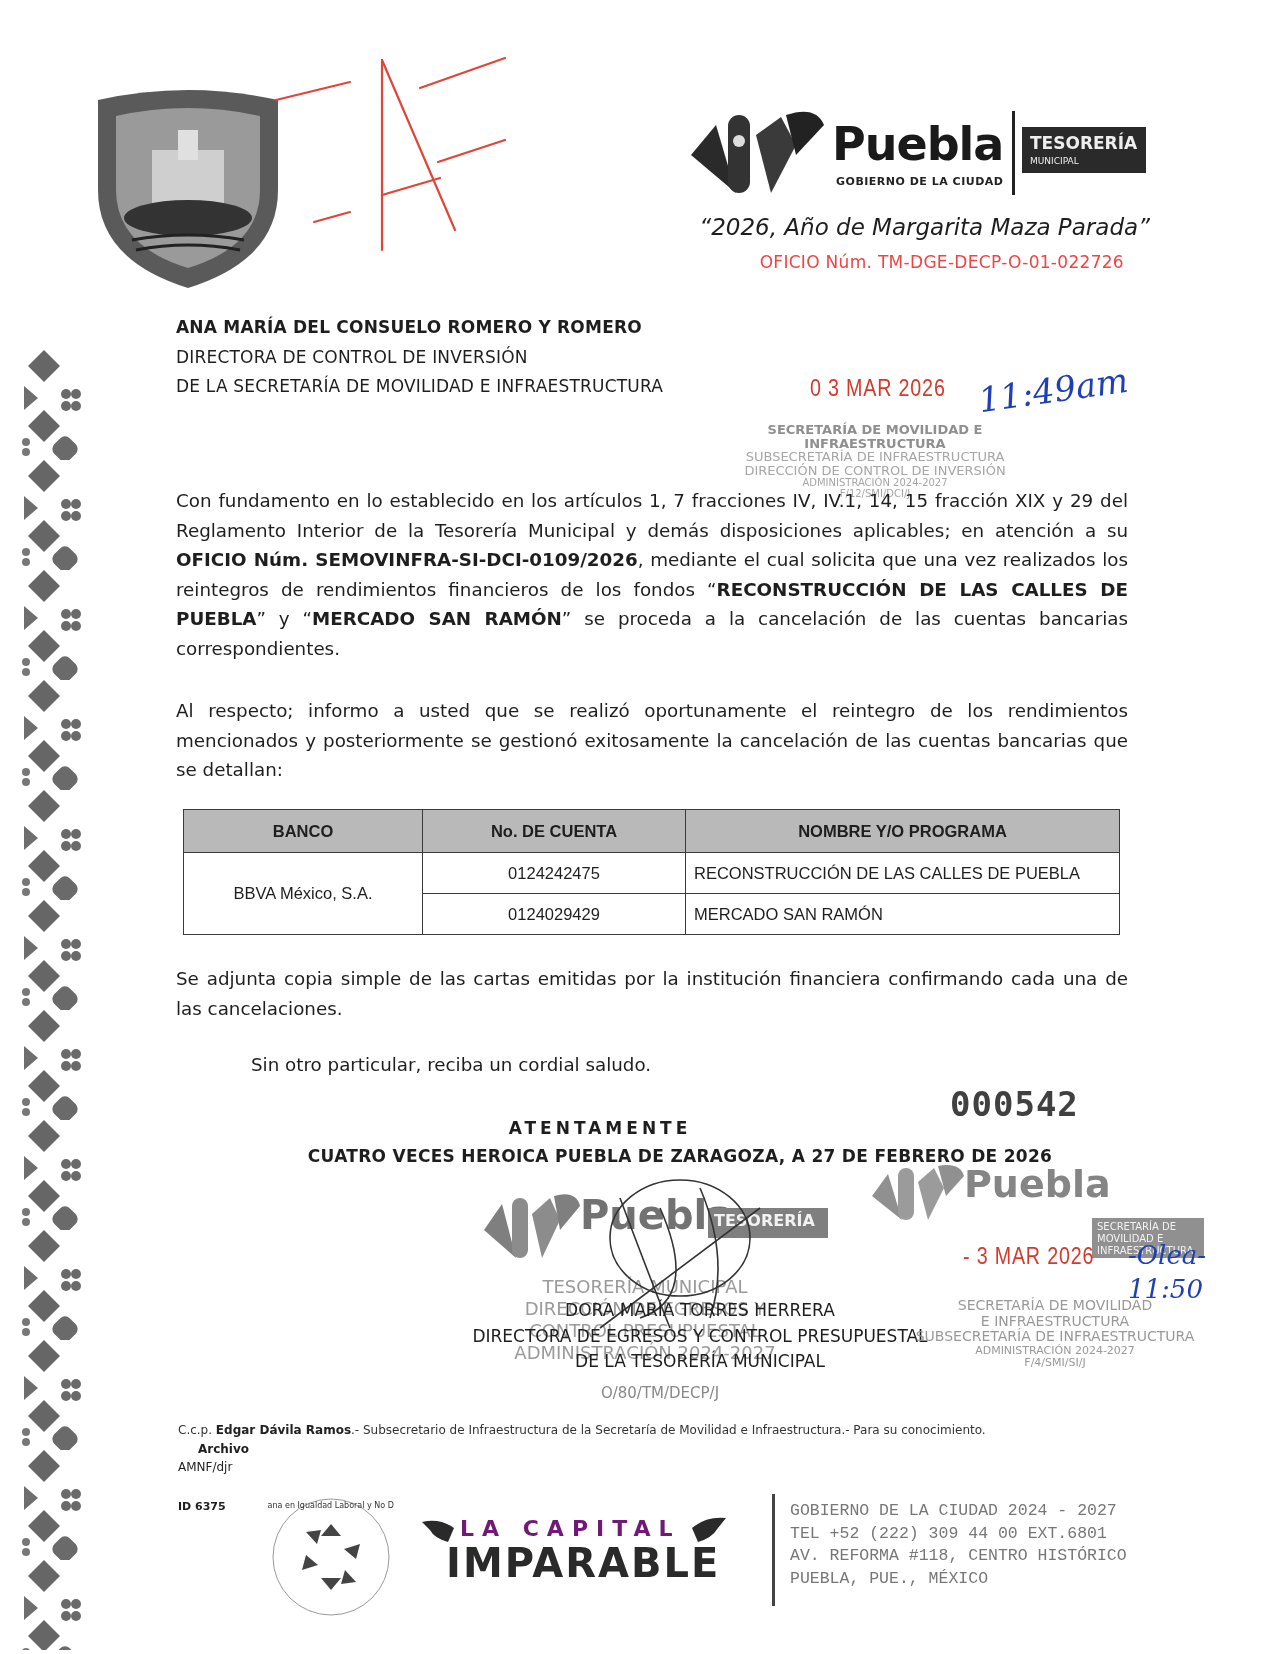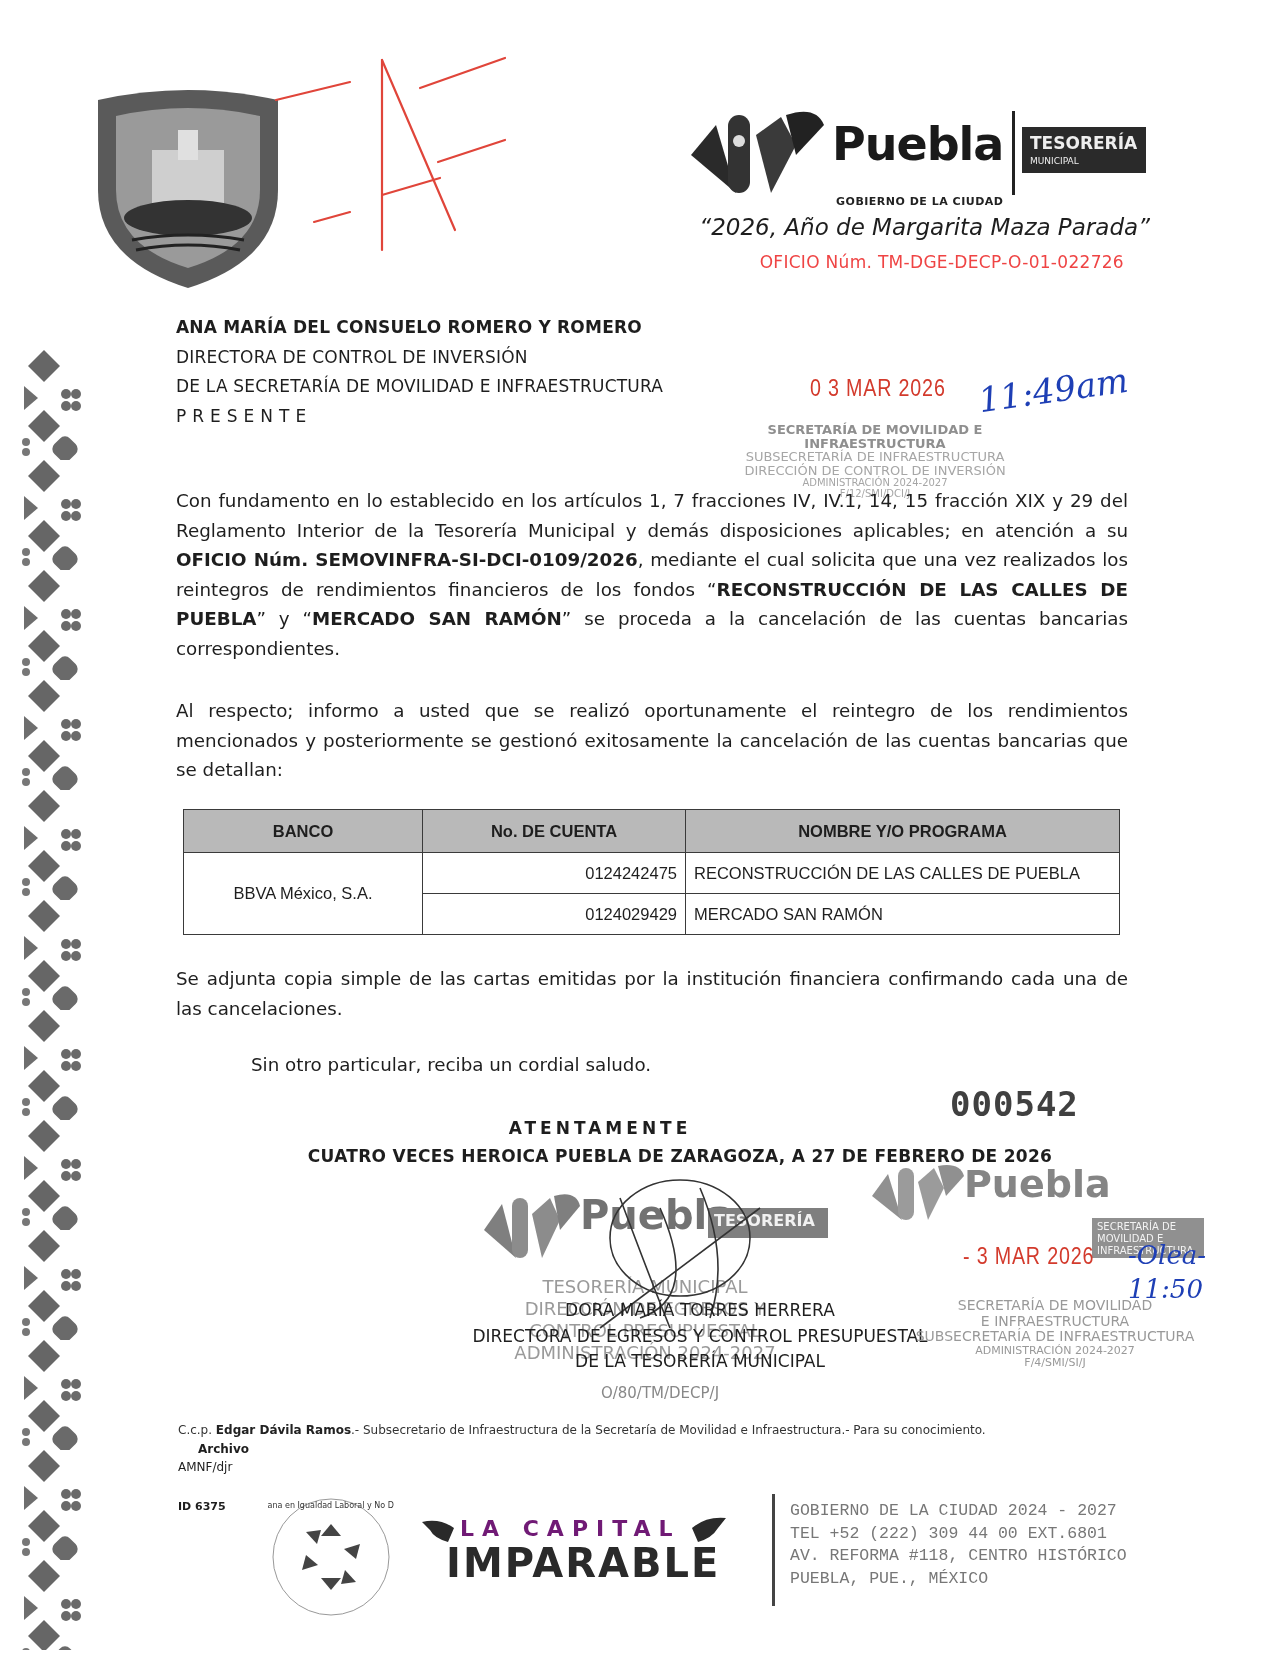--- a/index.html
+++ b/index.html
@@ -13,21 +13,21 @@
   
   .crest { left:92px; top:80px; width:192px; height:210px; }
 
   
   .initials { left:270px; top:40px; width:250px; height:220px; }
 
   
   .logo-top { left:686px; top:105px; width:460px; height:90px; }
   .logo-word { position:absolute; left:146px; top:12px; font-family:"DejaVu Sans",sans-serif;
                font-weight:bold; font-size:46px; color:#1a1a1a; letter-spacing:-1px; }
-  .logo-sub { position:absolute; left:150px; top:70px; font-size:11px; font-weight:bold; color:#222; letter-spacing:0.5px;margin-top:20px; }
+  .logo-sub { position:absolute; left:150px; top:70px; font-size:11px; font-weight:bold; color:#222; letter-spacing:0.5px; }
   .logo-divider { position:absolute; left:326px; top:6px; width:3px; height:84px; background:#222; }
   .logo-box { position:absolute; left:336px; top:22px; width:124px; height:46px; background:#2a2a2a; color:#eee; }
   .logo-box .l1 { position:absolute; left:8px; top:6px; font-weight:bold; font-size:17px; }
   .logo-box .l2 { position:absolute; left:8px; top:29px; font-size:9px; }
 
   .motto { left:640px; top:214px; width:510px; text-align:right; font-style:italic; font-weight:normal; font-size:23px; color:#1e1e1e; }
   .oficio { left:640px; top:252px; width:484px; text-align:right; font-size:17px; color:#ef4444; letter-spacing:0.3px; }
 
   .addressee { left:176px; top:313px; font-size:17px; line-height:29.5px; letter-spacing:0.2px; }
   .addressee .name { font-weight:bold; }
@@ -45,21 +45,21 @@
   .p1 { top:486px; }
   .p2 { top:696px; }
   .p3 { top:964px; }
   .closing { left:251px; top:1054px; font-size:18.3px; }
 
   
   .tbl { left:183px; top:809px; width:937px; border-collapse:collapse; font-size:16.5px; font-family:"Liberation Sans Narrow","Liberation Sans",sans-serif; }
   .tbl th, .tbl td { border:1.5px solid #3a3a3a; padding:0 8px; height:40px; }
   .tbl th { background:#b9b9b9; font-weight:bold; text-align:center; height:42px; }
   .tbl td.bank { text-align:center; width:222px; }
-  .tbl td.acct { text-align:right; width:246px;padding-left:8px; }
+  .tbl td.acct { text-align:center; width:246px;padding-left:8px; }
   .tbl td.prog { text-align:left; }
 
   .folio { left:950px; top:1084px; font-size:34px; color:#404040; font-family:"DejaVu Sans Mono",monospace; font-weight:bold; letter-spacing:1px; }
   .atent { left:300px; top:1118px; width:600px; text-align:center; font-weight:bold; font-size:17px; letter-spacing:4px; }
   .lugar { left:280px; top:1146px; width:800px; text-align:center; font-weight:bold; font-size:17px; letter-spacing:0.3px; }
 
   
   .logo-sig { left:480px; top:1190px; width:360px; height:70px; opacity:0.75; }
   .logo-sig .w { position:absolute; left:100px; top:2px; font-weight:bold; font-size:40px; color:#444; }
   .logo-sig .bx { position:absolute; left:228px; top:18px; width:120px; height:30px; background:#555; color:#eee; font-weight:bold; font-size:16px; padding:3px 6px; box-sizing:border-box; }
@@ -150,21 +150,20 @@
   </div>
 </div>
 
 <div class="abs motto">“2026, Año de Margarita Maza Parada”</div>
 <div class="abs oficio">OFICIO Núm. TM-DGE-DECP-O-01-022726</div>
 
 <div class="abs addressee">
   <div class="name">ANA MARÍA DEL CONSUELO ROMERO Y ROMERO</div>
   <div>DIRECTORA DE CONTROL DE INVERSIÓN</div>
   <div>DE LA SECRETARÍA DE MOVILIDAD E INFRAESTRUCTURA</div>
-  <div class="presente">PRESENTE</div>
 </div>
 
 <div class="abs stamp-date1">0 3 MAR 2026</div>
 <div class="abs hand1">11:49am</div>
 <div class="abs stamp1">
   <div class="b">SECRETARÍA DE MOVILIDAD E INFRAESTRUCTURA</div>
   <div>SUBSECRETARÍA DE INFRAESTRUCTURA</div>
   <div>DIRECCIÓN DE CONTROL DE INVERSIÓN</div>
   <div class="s">ADMINISTRACIÓN 2024-2027</div>
   <div class="s">F/12/SMI/DCI/J</div>

